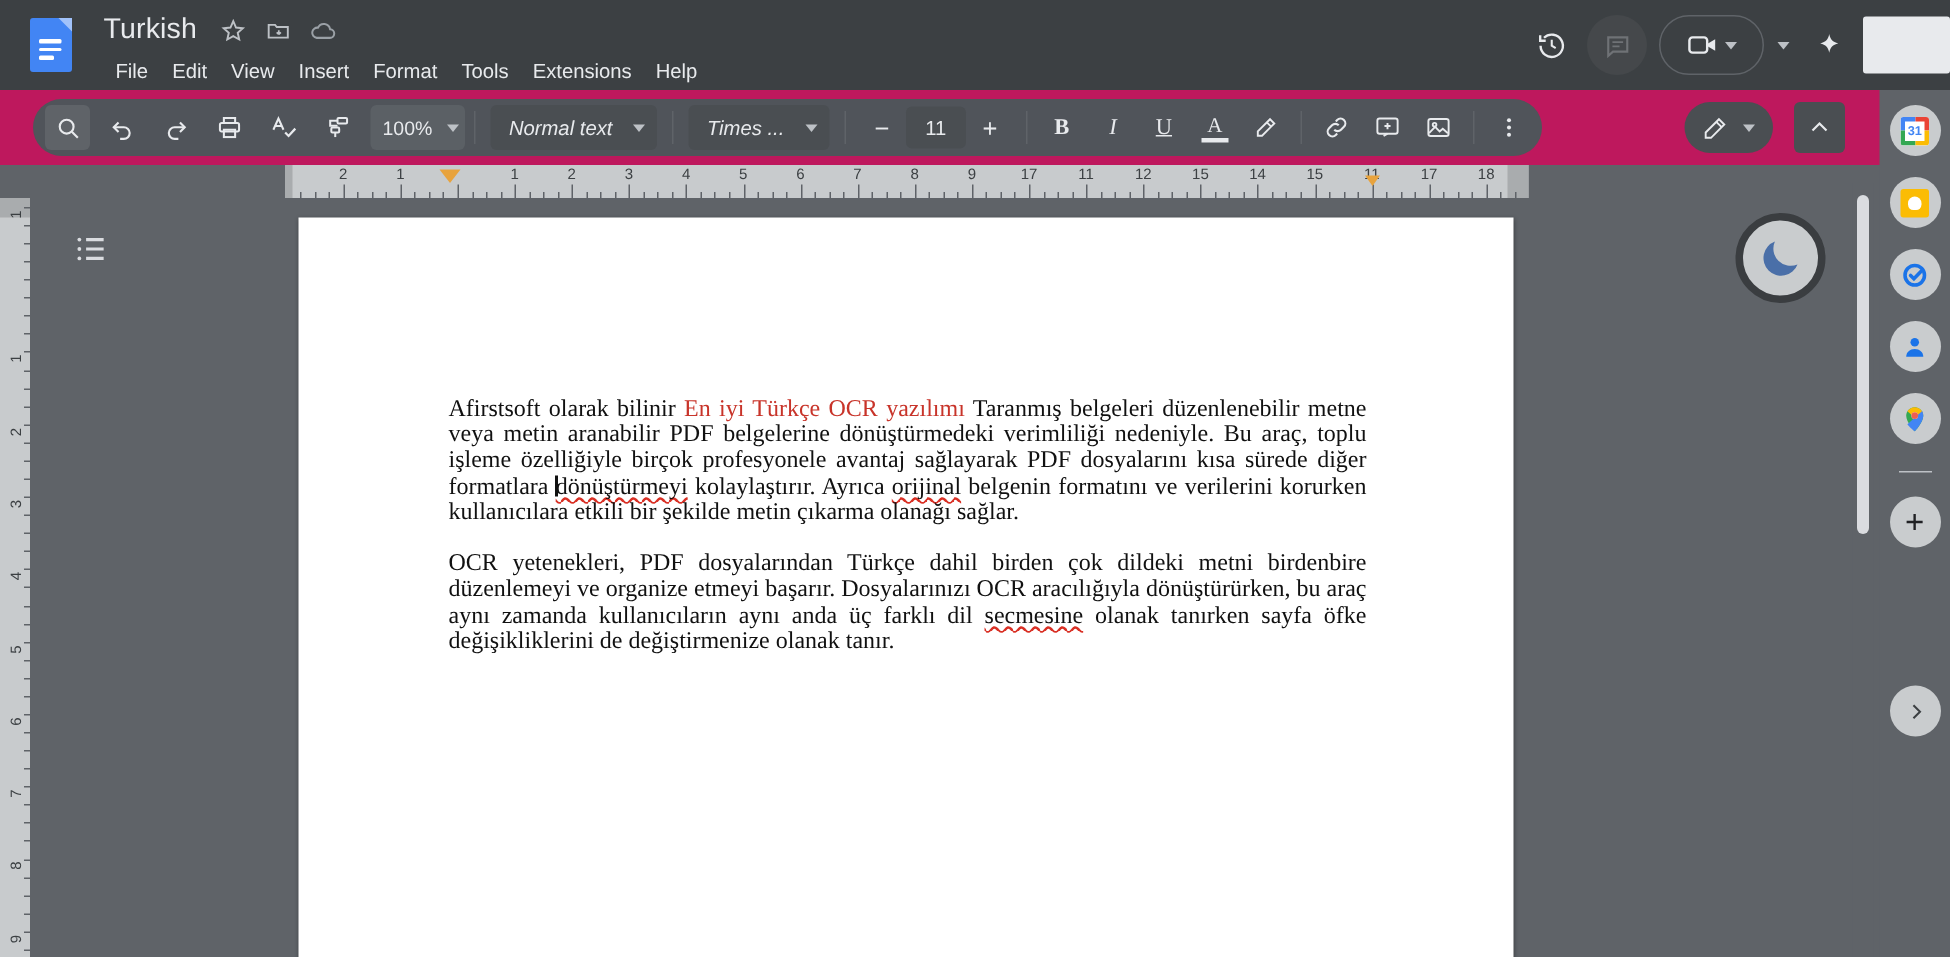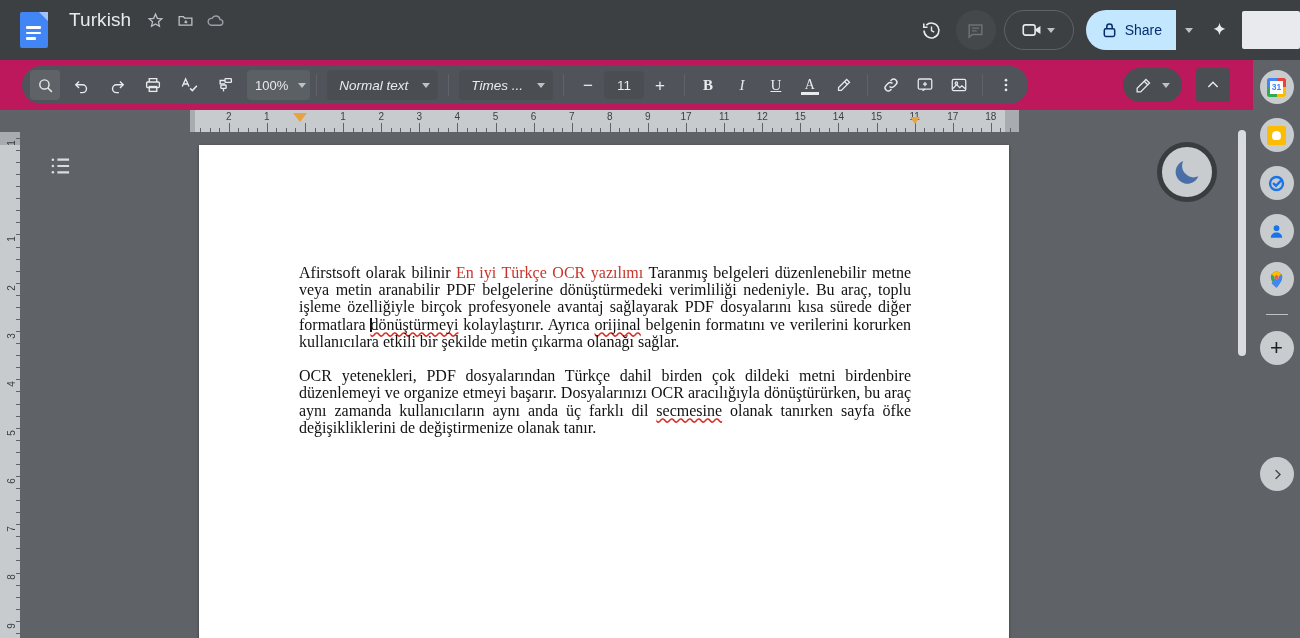--- a/index.html
+++ b/index.html
@@ -328,20 +328,30 @@
           </svg>
         </div>
 
         <div class="title-icon">
           <svg width="19" height="19" viewBox="0 0 24 24" fill="none" stroke="#9aa0a6" stroke-width="1.7">
             <path d="M6.5 18h11a3.6 3.6 0 0 0 .3-7.2A5.4 5.4 0 0 0 7.6 9.4 3.9 3.9 0 0 0 6.5 18z"></path>
           </svg>
         </div>
       </div>
 
+      <div class="menubar">
+        <div class="menu-item">File</div>
+        <div class="menu-item">Edit</div>
+        <div class="menu-item">View</div>
+        <div class="menu-item">Insert</div>
+        <div class="menu-item">Format</div>
+        <div class="menu-item">Tools</div>
+        <div class="menu-item">Extensions</div>
+        <div class="menu-item">Help</div>
+      </div>
     </div>
 
     <div class="topbar-right">
       <div class="tb-icon-btn">
         <svg width="21" height="21" viewBox="0 0 24 24" fill="none" stroke="currentColor" stroke-width="1.8">
           <path d="M3.5 12a8.5 8.5 0 1 0 2.6-6.1"></path>
           <path d="M3.2 4v4.2h4.2"></path>
           <path d="M12 7.5V12l3 1.8" stroke-width="1.6"></path>
         </svg>
       </div>
@@ -354,27 +364,20 @@
       </div>
 
       <div class="meet-btn">
         <svg width="22" height="16" viewBox="0 0 26 18" fill="none" stroke="currentColor" stroke-width="1.9">
           <rect x="1.5" y="3" width="14" height="12" rx="2.5"></rect>
           <path d="M15.8 8l6-3.6v9.2l-6-3.6z" fill="currentColor" stroke="none"></path>
         </svg>
         <span class="caret"></span>
       </div>
 
-      <div class="share-btn">
-        <svg width="15" height="16" viewBox="0 0 18 20" fill="none" stroke="#062e6f" stroke-width="1.9">
-          <rect x="2.5" y="8.5" width="13" height="9.5" rx="2"></rect>
-          <path d="M5.6 8.5V6a3.4 3.4 0 0 1 6.8 0v2.5"></path>
-        </svg>
-        <span>Share</span>
-      </div>
       <div class="share-caret">
         <span class="caret"></span>
       </div>
 
       <div class="spark-btn">
         <svg width="19" height="19" viewBox="0 0 24 24" fill="currentColor">
           <path d="M12 2.2c.9 4.6 2.8 6.7 7.6 7.8-4.8 1.1-6.7 3.2-7.6 7.8-.9-4.6-2.8-6.7-7.6-7.8 4.8-1.1 6.7-3.2 7.6-7.8z"></path>
         </svg>
       </div>
 

